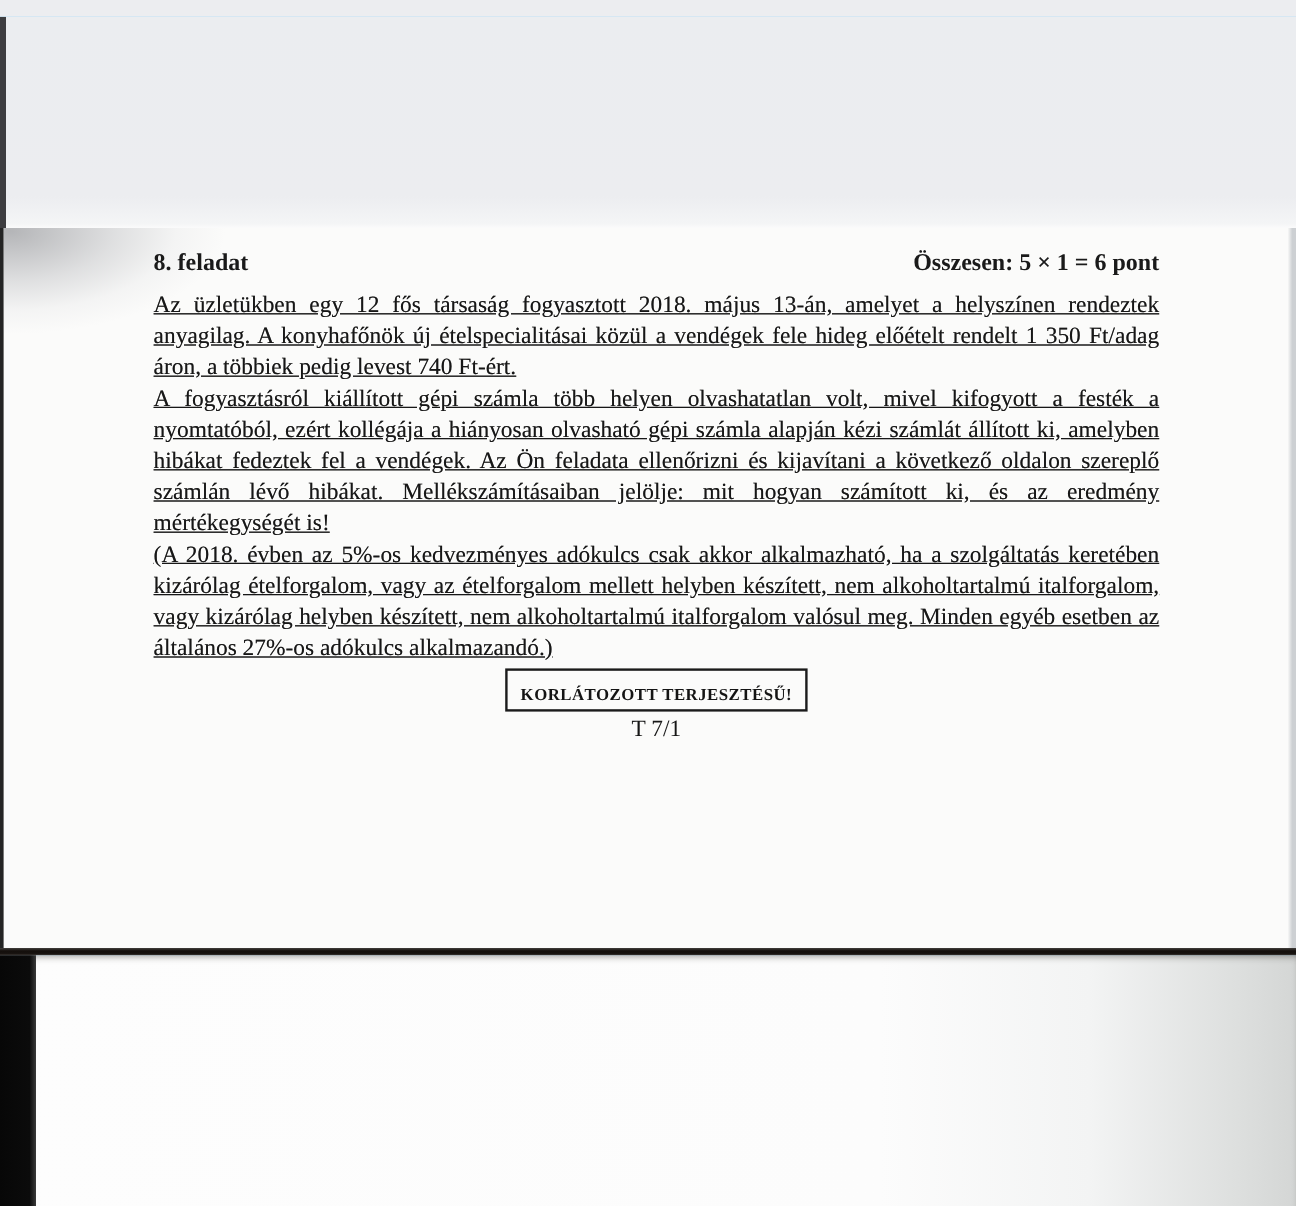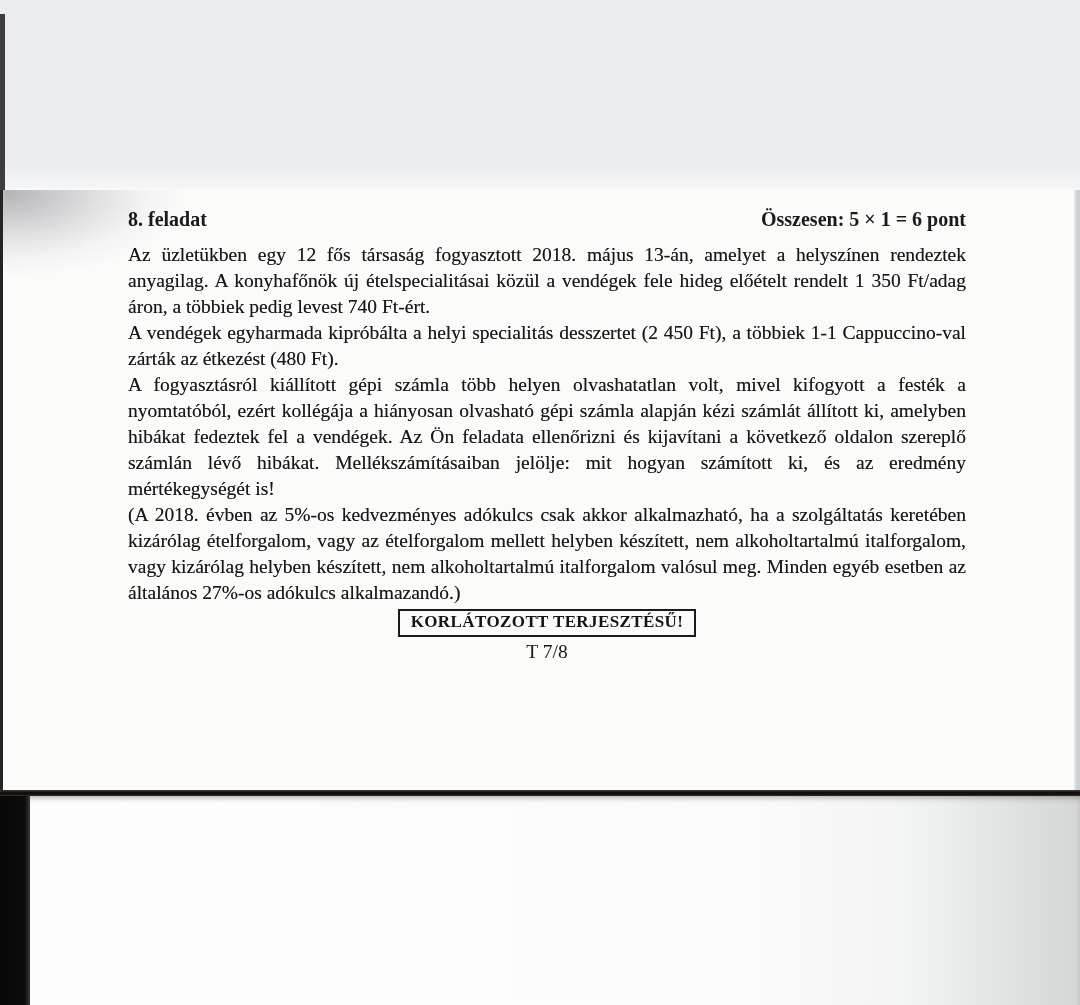--- a/index.html
+++ b/index.html
@@ -44,28 +44,29 @@
   }
   .header-row {
     display:flex; justify-content:space-between; align-items:baseline;
     font-weight:bold; font-size:20px; line-height:24px;
   }
   .body-text p {
     margin:0; text-align:justify; text-align-last:left;
     font-size:19.5px; line-height:26px;
     color:#171717;
     text-shadow:0 0 0.4px rgba(20,20,20,0.55);
+    text-decoration:underline;
   }
   .body-text p:first-child { margin-top:11px; }
   .restricted-wrap { text-align:center; margin-top:3px; }
   .restricted-box {
     display:inline-block;
     border:2px solid #1b1b1b;
-    padding:1px 11px 3px 11px;
-    font-weight:bold; font-size:17px; letter-spacing:0.4px;
+    padding:13px 11px 3px 11px;
+    font-weight:bold; font-size:14px; letter-spacing:0.4px;
     color:#141414;
   }
   .page-code {
     text-align:center; font-size:19.5px; margin-top:4px; color:#171717;
   }
   
   .page-divider {
     position:absolute; top:776px; left:0; width:1080px; height:6px;
     background:linear-gradient(180deg,#43403d 0%,#140f0c 40%,#16110e 75%,#3a3532 100%);
   }
@@ -93,30 +94,29 @@
     <div class="page1-right-edge"></div>
 
     <div class="page1-content">
       <div class="header-row">
         <span>8. feladat</span>
         <span>Összesen: 5 × 1 = 6 pont</span>
       </div>
 
       <div class="body-text">
         <p>Az üzletükben egy 12 fős társaság fogyasztott 2018. május 13-án, amelyet a helyszínen rendeztek anyagilag. A konyhafőnök új ételspecialitásai közül a vendégek fele hideg előételt rendelt 1&nbsp;350 Ft/adag áron, a többiek pedig levest 740 Ft-ért.</p>
-        <p>A vendégek egyharmada kipróbálta a helyi specialitás desszertet (2&nbsp;450 Ft), a többiek 1-1 Cappuccino-val zárták az étkezést (480 Ft).</p>
         <p>A fogyasztásról kiállított gépi számla több helyen olvashatatlan volt, mivel kifogyott a festék a nyomtatóból, ezért kollégája a hiányosan olvasható gépi számla alapján kézi számlát állított ki, amelyben hibákat fedeztek fel a vendégek. Az Ön feladata ellenőrizni és kijavítani a következő oldalon szereplő számlán lévő hibákat. Mellékszámításaiban jelölje: mit hogyan számított ki, és az eredmény mértékegységét is!</p>
         <p>(A 2018. évben az 5%-os kedvezményes adókulcs csak akkor alkalmazható, ha a szolgáltatás keretében kizárólag ételforgalom, vagy az ételforgalom mellett helyben készített, nem alkoholtartalmú italforgalom, vagy kizárólag helyben készített, nem alkoholtartalmú italforgalom valósul meg. Minden egyéb esetben az általános 27%-os adókulcs alkalmazandó.)</p>
       </div>
 
       <div class="restricted-wrap">
         <span class="restricted-box">KORLÁTOZOTT TERJESZTÉSŰ!</span>
       </div>
 
-      <div class="page-code">T 7/8</div>
+      <div class="page-code">T 7/1</div>
     </div>
   </div>
 
   <div class="page-divider"></div>
 
   <div class="page2">
     <div class="page2-black-strip"></div>
   </div>
 
 </div>

